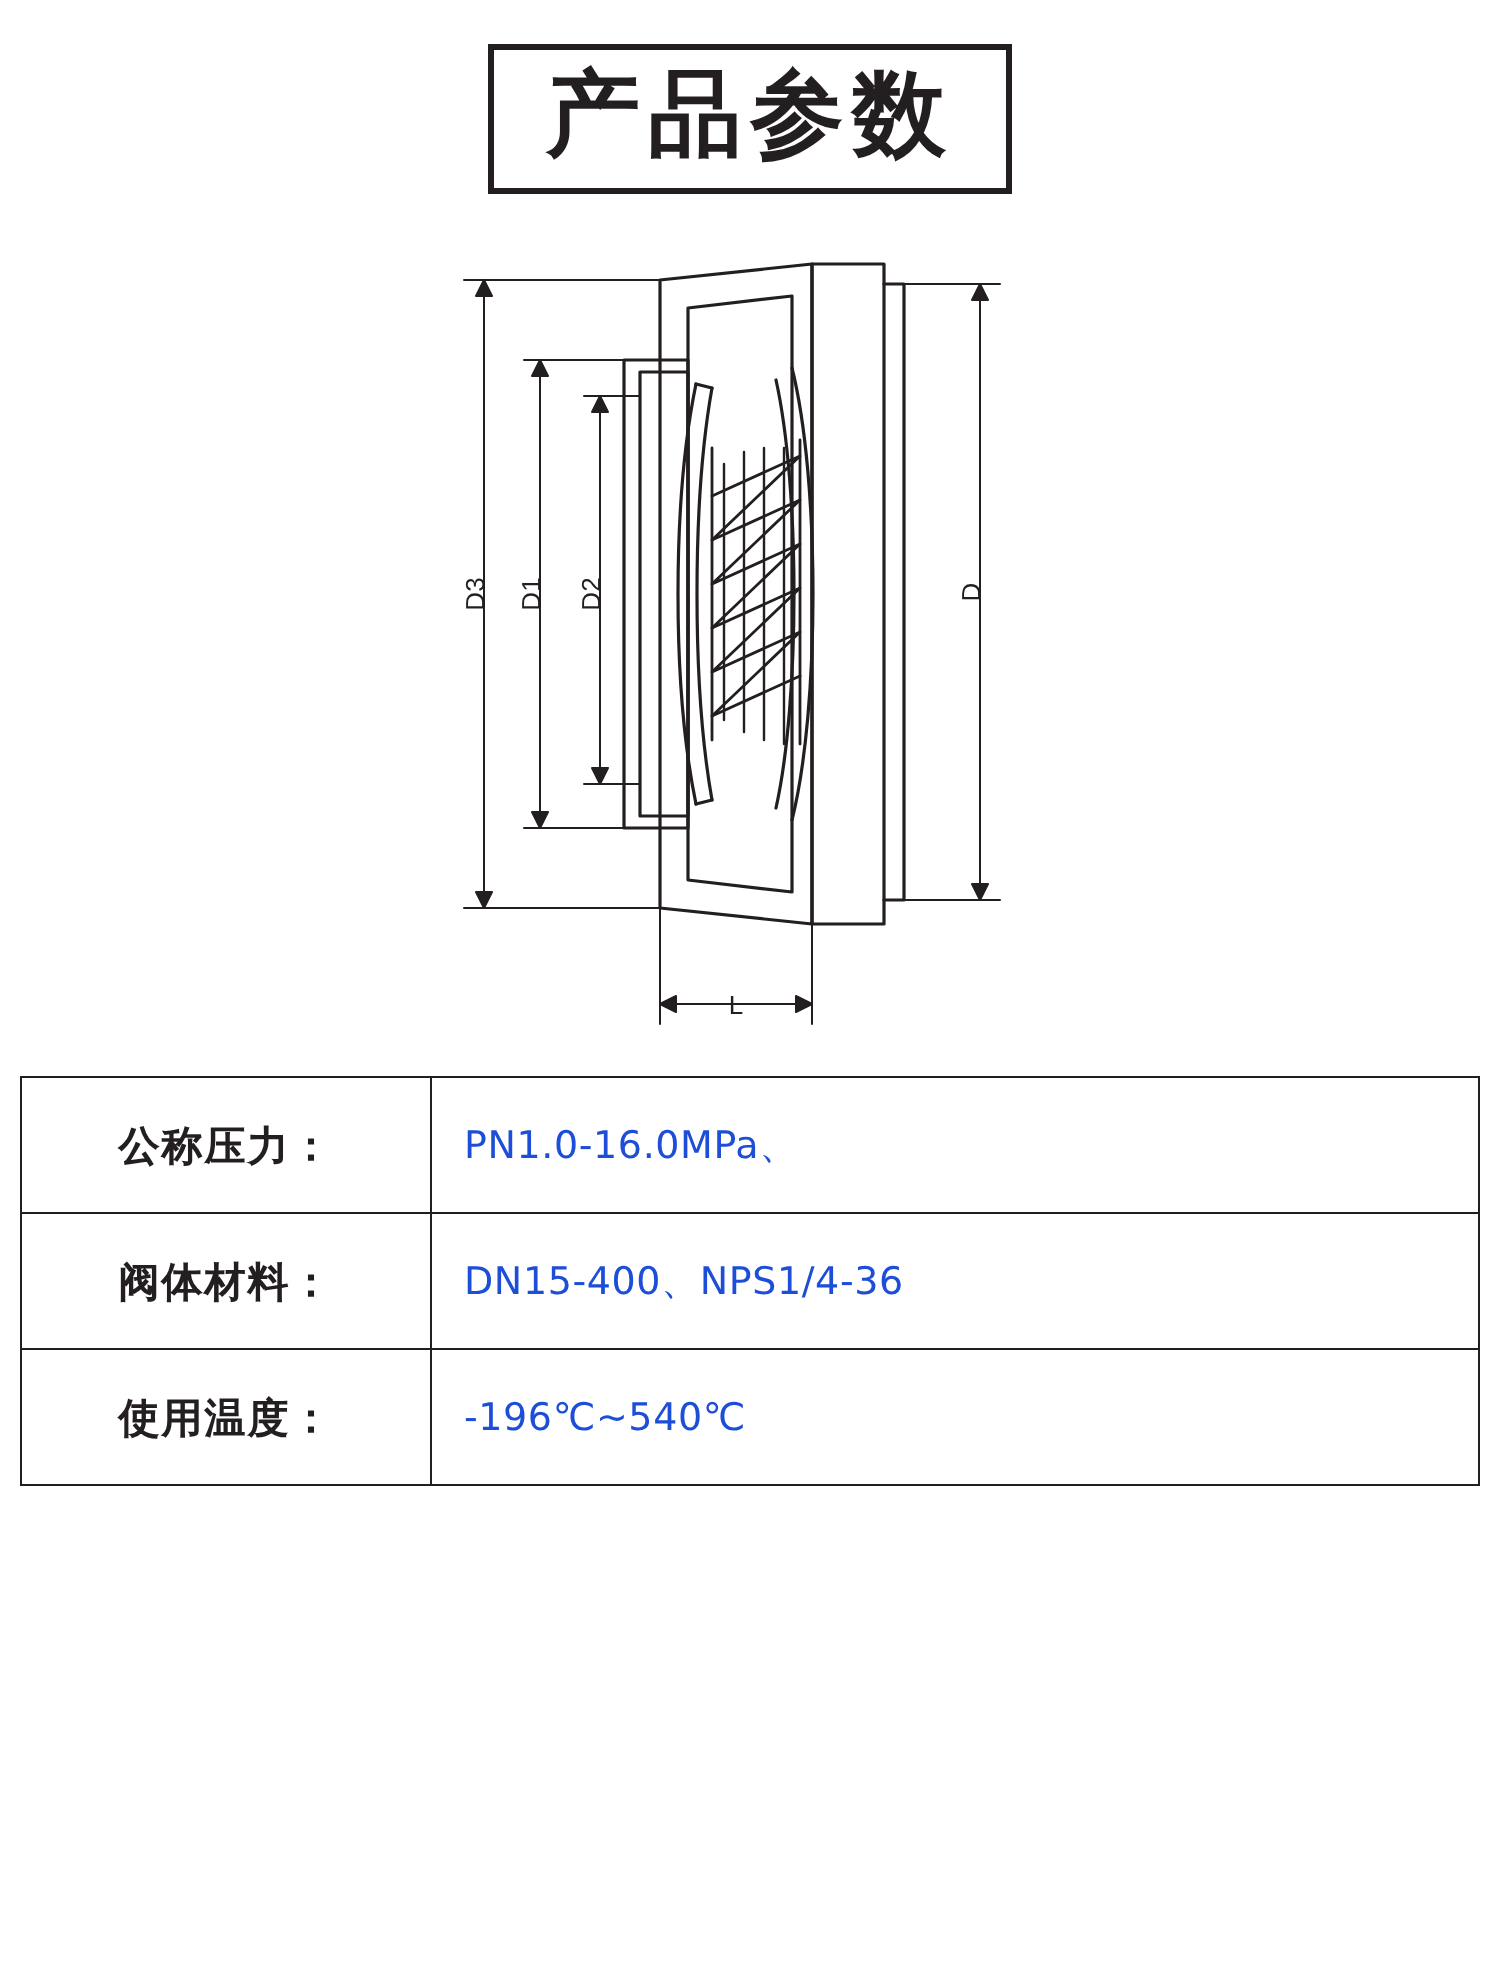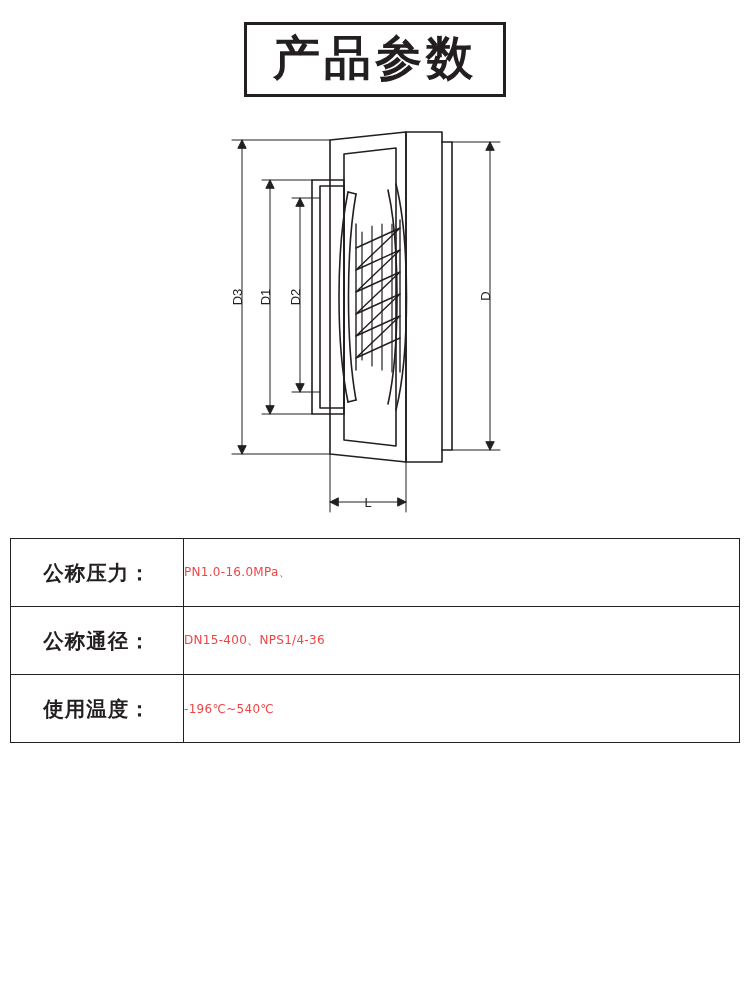--- a/index.html
+++ b/index.html
@@ -57,36 +57,36 @@
     width: 730px;
     border-collapse: collapse;
     table-layout: fixed;
   }
   .spec-table tr {
     height: 68px;
   }
   .spec-table td {
     border: 1px solid #231f20;
     vertical-align: middle;
-    padding: 0;
+    padding: 16px;
   }
   .cell-label {
     width: 172px;
     text-align: center;
     font-size: 20.5px;
     font-weight: bold;
     font-family: "DejaVu Sans", sans-serif;
     letter-spacing: 1px;
     color: #231f20;
   }
   .cell-value {
     padding-left: 16px;
-    font-size: 12px;
+    font-size: 19px;
     font-family: "DejaVu Sans", sans-serif;
-    color: #ef4444;
+    color: #1d4ed8;
     letter-spacing: 0.3px;
   }
 </style>
 </head>
 <body>
 
 <div class="title-wrap">
   <div class="title-box">
     <div class="title-text">产品参数</div>
   </div>
@@ -156,21 +156,21 @@
 </svg>
 </div>
 
 <table class="spec-table">
   <tbody>
     <tr>
       <td class="cell-label">公称压力：</td>
       <td class="cell-value">PN1.0-16.0MPa、</td>
     </tr>
     <tr>
-      <td class="cell-label">公称通径：</td>
+      <td class="cell-label">阀体材料：</td>
       <td class="cell-value">DN15-400、NPS1/4-36</td>
     </tr>
     <tr>
       <td class="cell-label">使用温度：</td>
       <td class="cell-value"> -196℃~540℃</td>
     </tr>
   </tbody>
 </table>
 
 </body></html>

